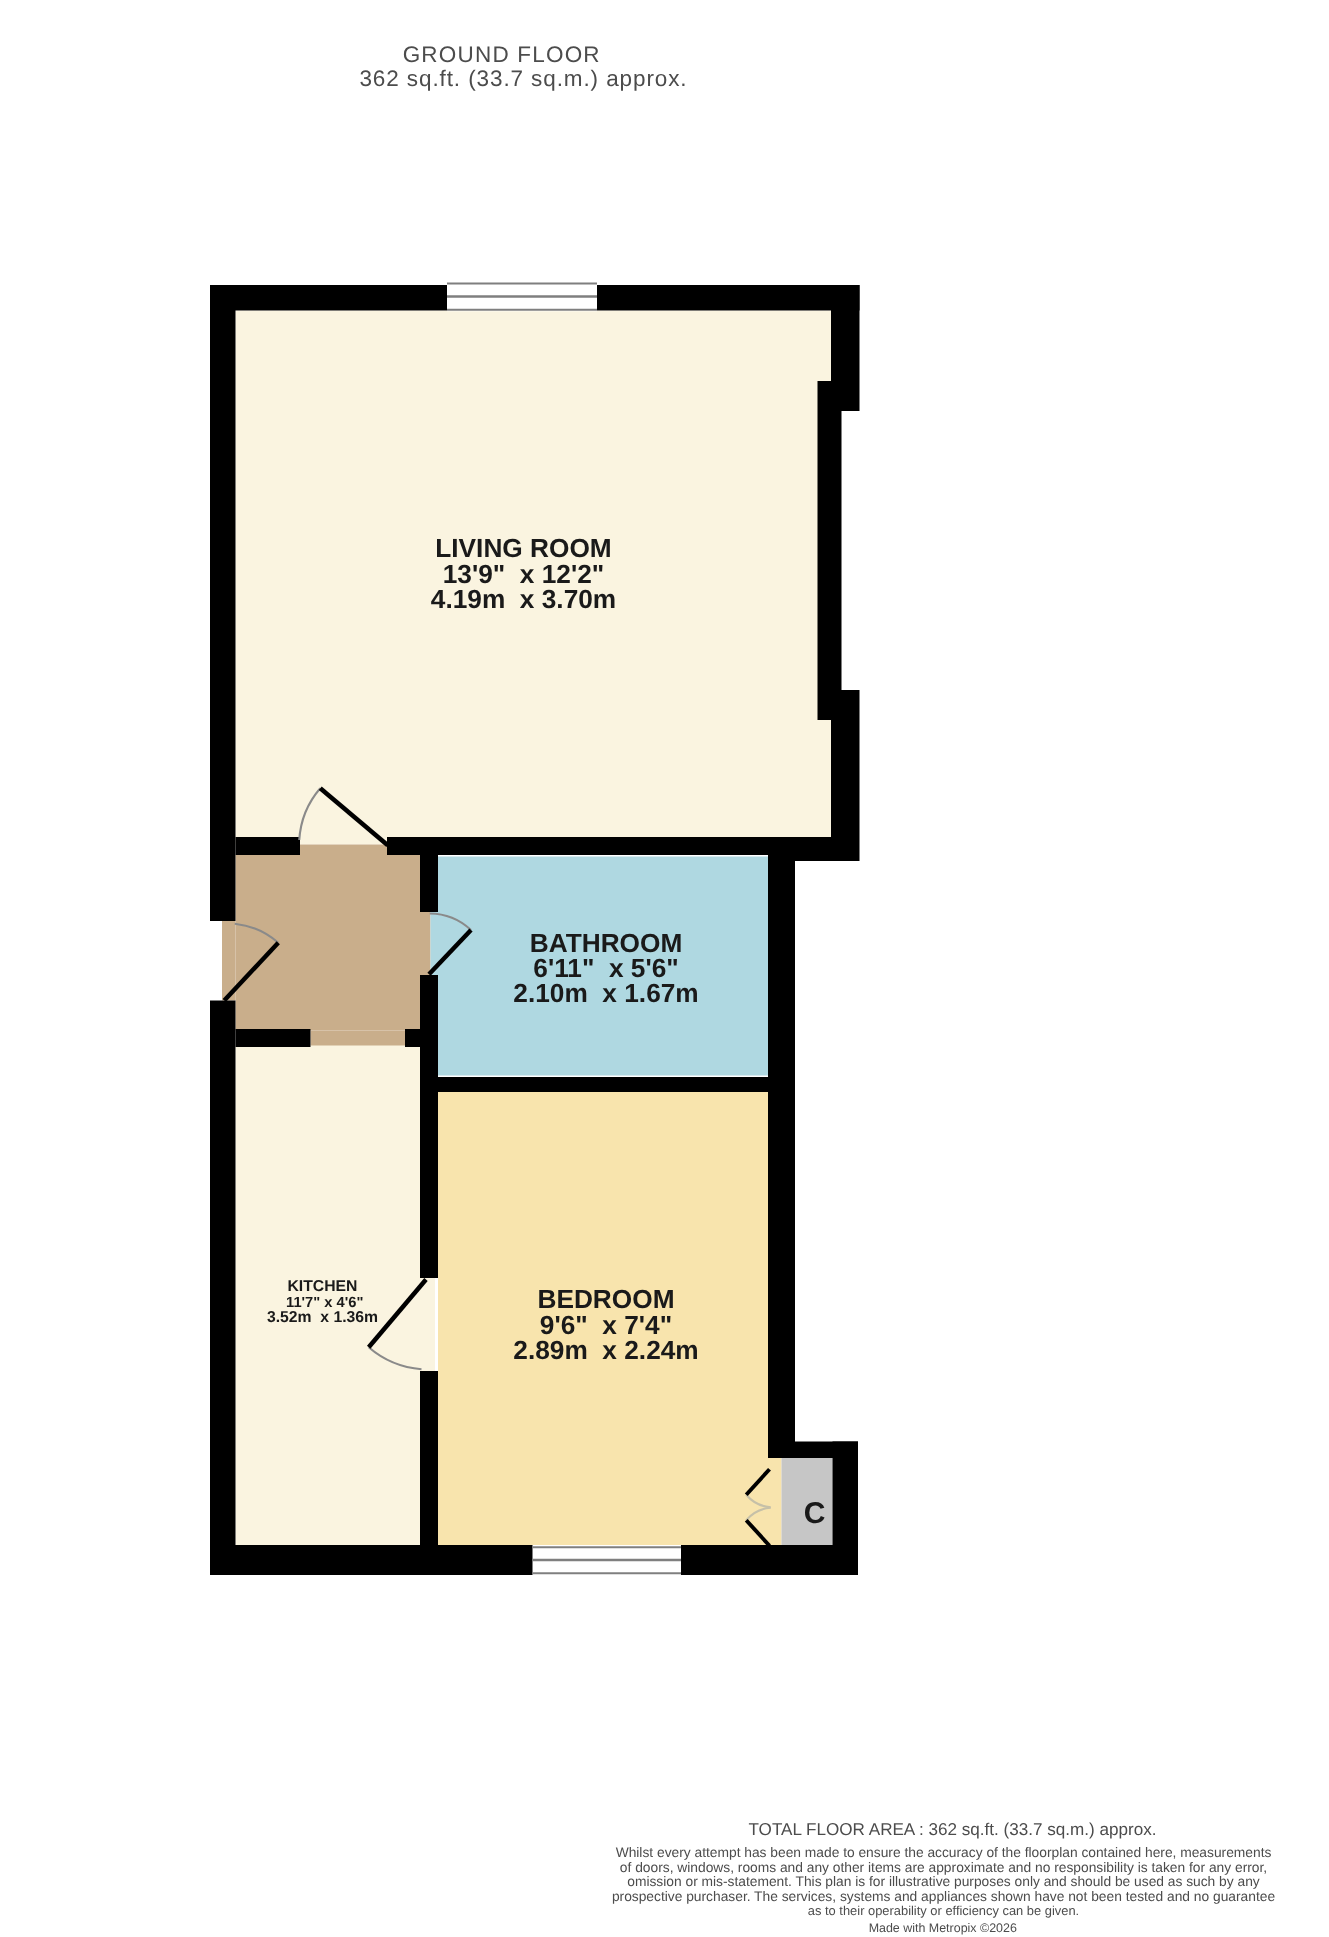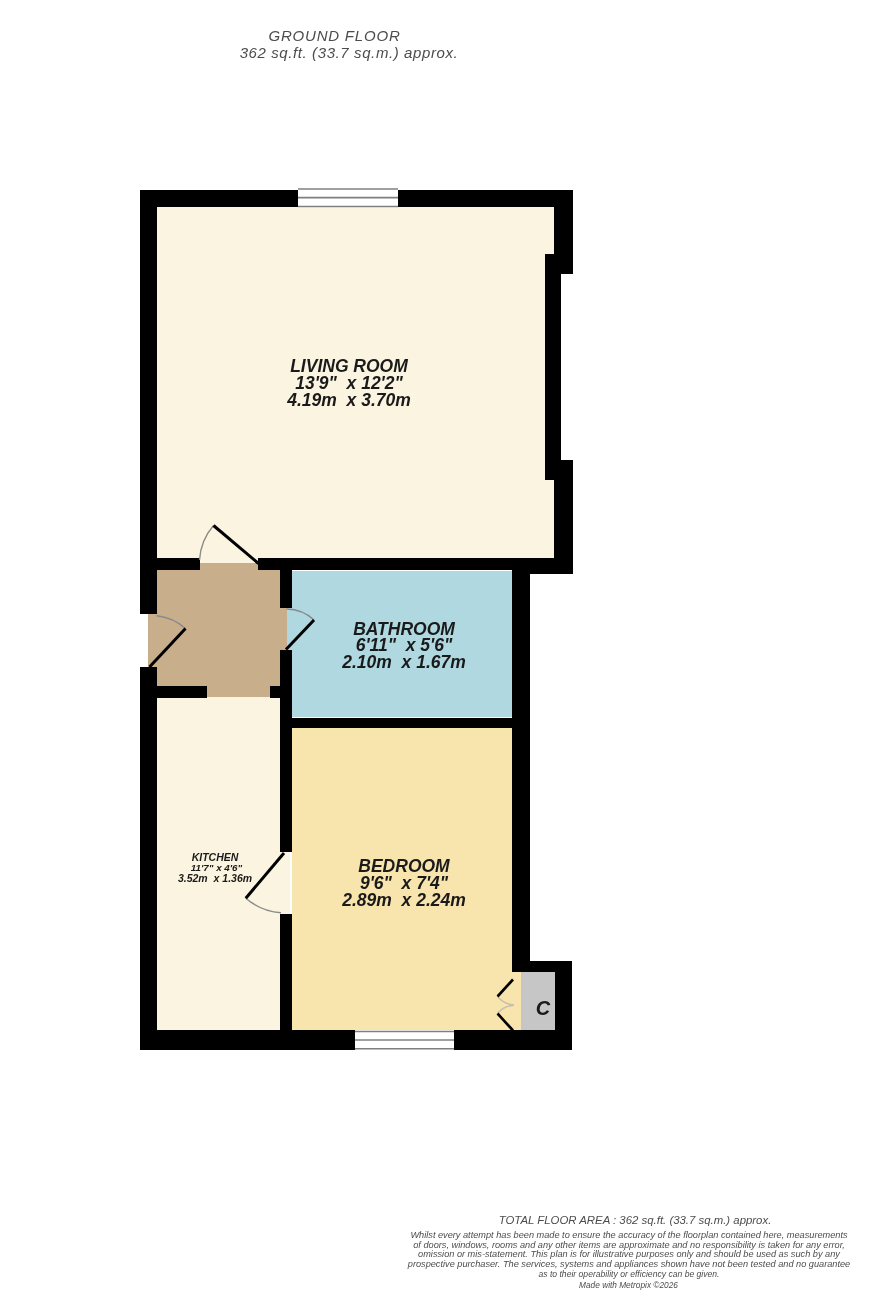--- a/index.html
+++ b/index.html
@@ -1,17 +1,17 @@
 <!DOCTYPE html>
 <html><head>
 <meta charset="utf-8">
 <style>
   html,body{margin:0;padding:0;background:#ffffff;}
   #page{position:relative;width:886px;height:1291px;background:#ffffff;overflow:hidden;
-        font-family:"Liberation Sans", sans-serif;font-style:italic;}
+        font-family:"Liberation Sans", sans-serif;}
   svg{display:block;}
 </style>
 </head>
 <body>
 <div id="page">
 <svg width="886" height="1291" viewBox="0 0 886 1291" xmlns="http://www.w3.org/2000/svg">
 
   <rect x="0" y="0" width="886" height="1291" fill="#ffffff"></rect>
 
   <g fill="#4c4c4c" font-family="Liberation Sans" font-size="15" text-anchor="middle">

